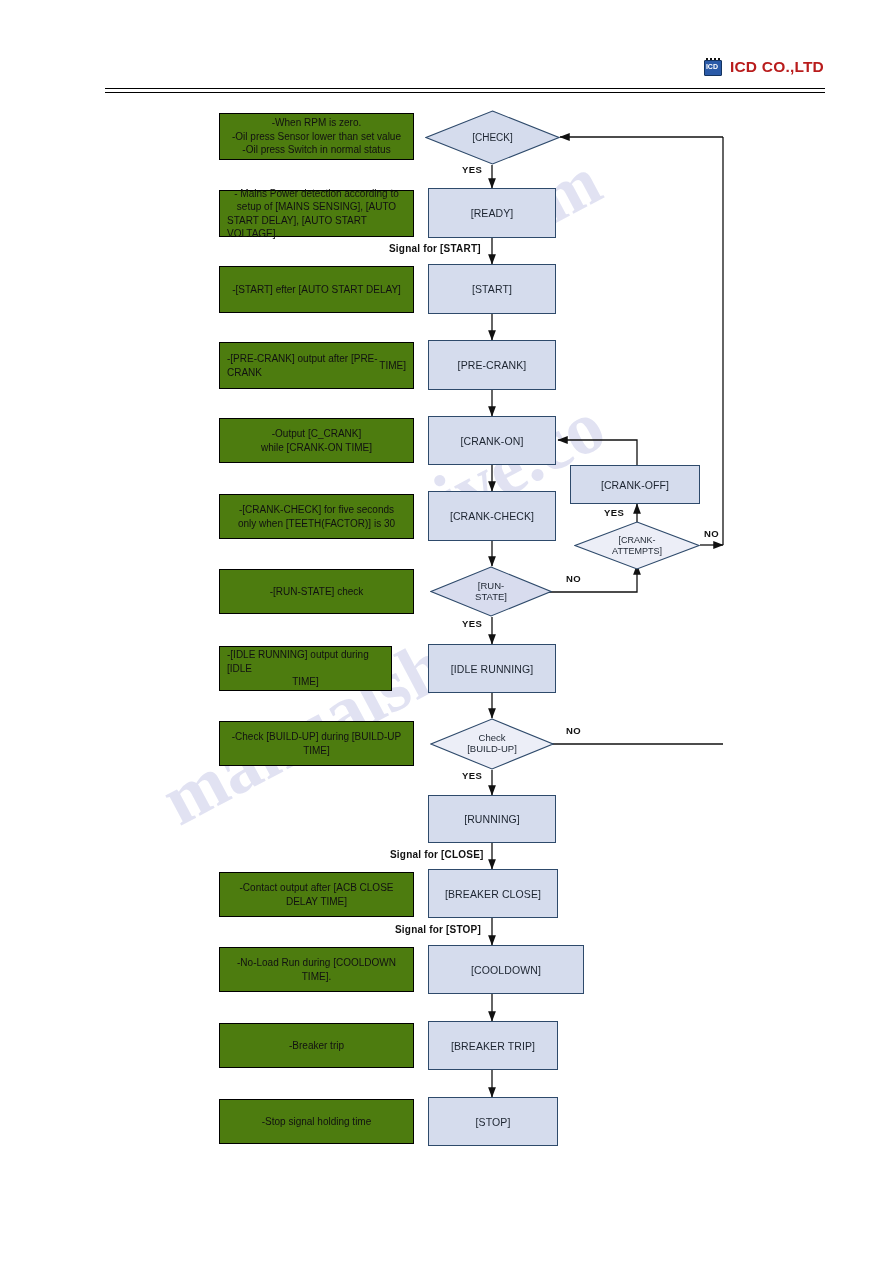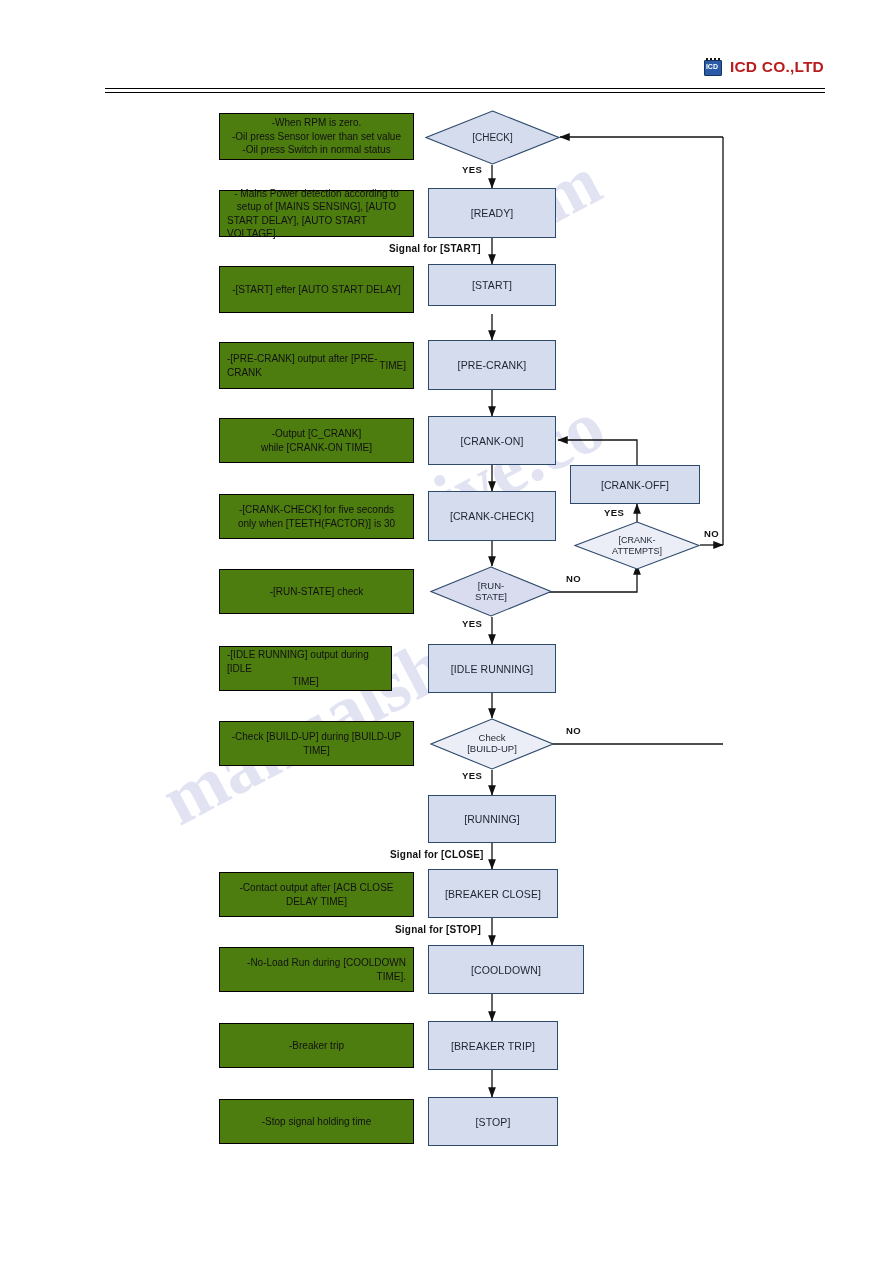--- a/index.html
+++ b/index.html
@@ -134,21 +134,21 @@
 
   <div class="diamond" style="left:425px;top:110px;width:135px;height:55px;">
     <svg width="135" height="55" style="position:absolute;left:0;top:0;">
       <polygon points="67.5,1 134,27.5 67.5,54 1,27.5" fill="#d5dced" stroke="#2e4a6b" stroke-width="1.1"></polygon>
     </svg>
     <div class="dlabel">[CHECK]</div>
   </div>
 
   <div class="node proc" style="left:428px;top:188px;width:128px;height:50px;">[READY]</div>
 
-  <div class="node proc" style="left:428px;top:264px;width:128px;height:42px;">[START]</div>
+  <div class="node proc" style="left:428px;top:264px;width:128px;height:50px;">[START]</div>
 
   <div class="node proc" style="left:428px;top:340px;width:128px;height:50px;">[PRE-CRANK]</div>
 
   <div class="node proc" style="left:428px;top:416px;width:128px;height:49px;">[CRANK-ON]</div>
 
   <div class="node proc" style="left:570px;top:465px;width:130px;height:39px;">[CRANK-OFF]</div>
 
   <div class="node proc" style="left:428px;top:491px;width:128px;height:50px;">[CRANK-CHECK]</div>
 
   <div class="diamond" style="left:574px;top:521px;width:126px;height:49px;">
@@ -227,21 +227,21 @@
   <div class="node note" style="left:219px;top:721px;width:195px;height:45px;flex-direction:column;justify-content:center;">
     <span>-Check [BUILD-UP] during [BUILD-UP</span>
     <span>TIME]</span>
   </div>
 
   <div class="node note" style="left:219px;top:872px;width:195px;height:45px;flex-direction:column;justify-content:center;">
     <span>-Contact output after [ACB CLOSE</span>
     <span>DELAY TIME]</span>
   </div>
 
-  <div class="node note" style="left:219px;top:947px;width:195px;height:45px;flex-direction:column;justify-content:center;align-items:flex-end;">
+  <div class="node note" style="left:219px;top:947px;width:195px;height:45px;flex-direction:column;justify-content:center;">
     <span>-No-Load Run during [COOLDOWN</span>
     <span>TIME].</span>
   </div>
 
   <div class="node note" style="left:219px;top:1023px;width:195px;height:45px;flex-direction:column;justify-content:center;">
     <span>-Breaker trip</span>
   </div>
 
   <div class="node note" style="left:219px;top:1099px;width:195px;height:45px;flex-direction:column;justify-content:center;">
     <span>-Stop signal holding time</span>

